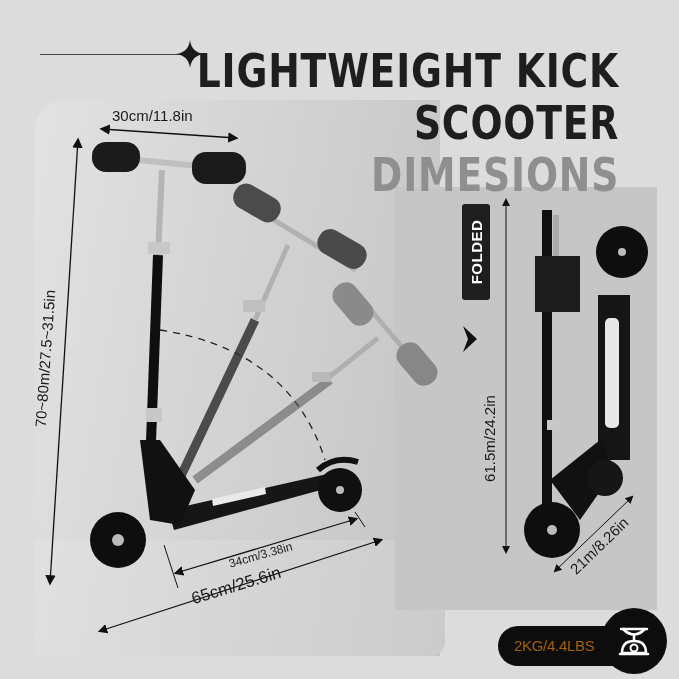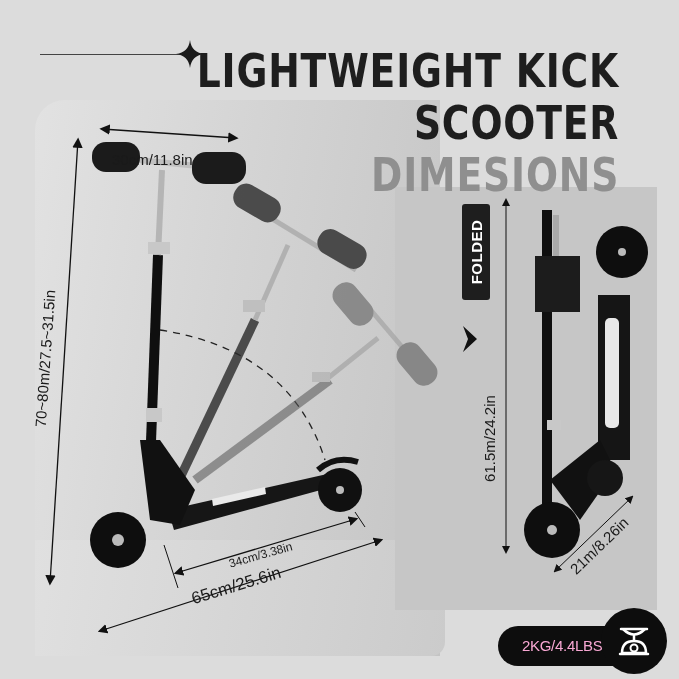--- a/index.html
+++ b/index.html
@@ -11,21 +11,21 @@
   .panel-right { position: absolute; left: 395px; top: 187px; width: 262px; height: 423px; background: #c6c6c6; }
   .title-block { position: absolute; right: 60px; top: 28px; text-align: right; line-height: 1; margin-top: 20px; }
   .title-line { display: block; font-family: "DejaVu Sans", sans-serif; font-weight: bold; font-size: 46px; letter-spacing: 1px; transform: scaleX(0.82); transform-origin: right center; color: #1e1e1e; height: 52px; }
   .title-line.grey { color: #8f8f8f; }
   .sparkle-line { position: absolute; left: 40px; top: 54px; width: 140px; height: 1px; background: #444; }
   .sparkle { position: absolute; left: 176px; top: 40px; }
   .dim-label { position: absolute; color: #1a1a1a; font-size: 15px; white-space: nowrap; }
   .folded-tag { position: absolute; left: 462px; top: 204px; width: 28px; height: 96px; background: #1e1e1e; border-radius: 3px; }
   .folded-tag span { position: absolute; left: 50%; top: 50%; transform: translate(-50%,-50%) rotate(-90deg); color: #fff; font-weight: bold; font-size: 15px; letter-spacing: 0.5px; }
   .weight-badge { position: absolute; left: 498px; top: 626px; height: 40px; width: 140px; background: #0d0d0d; border-radius: 20px 0 0 20px; }
-  .weight-badge .txt { position: absolute; left: 24px; top: 11px; color: #f9a8d4; font-size: 15px; letter-spacing: -0.3px; }
+  .weight-badge .txt { position: absolute; left: 16px; top: 11px; color: #a16207; font-size: 15px; letter-spacing: -0.3px; }
   .weight-circle { position: absolute; left: 601px; top: 608px; width: 66px; height: 66px; border-radius: 50%; background: #0d0d0d; }
   svg.layer { position: absolute; left: 0; top: 0; }
 </style>
 </head>
 <body>
 
 <div class="panel-left"></div>
 <div class="panel-left-lower"></div>
 <div class="panel-right"></div>
 
@@ -107,21 +107,21 @@
     <path d="M550 480 L600 440 L615 470 L580 520 Z" fill="#111"></path>
     <circle cx="552" cy="530" r="28" fill="#0e0e0e"></circle>
     <circle cx="552" cy="530" r="5" fill="#bbb"></circle>
     <circle cx="605" cy="478" r="18" fill="#161616"></circle>
     <rect x="547" y="420" width="14" height="10" fill="#c8c8c8"></rect>
   </g>
 
   <path d="M463 326 L477 339 L463 352 L468 339 Z" fill="#111"></path>
 </svg>
 
-<div class="dim-label" style="left:112px; top:107px; font-size:15px;margin-top:44px;">30cm/11.8in</div>
+<div class="dim-label" style="left:112px; top:107px; font-size:15px;">30cm/11.8in</div>
 <div class="dim-label" style="left:-40px; top:350px; transform:rotate(-86deg); transform-origin:center; width:170px; text-align:center; font-size:15px;">70~80m/27.5~31.5in</div>
 <div class="dim-label" style="left:228px; top:548px; transform:rotate(-16deg); font-size:12px;">34cm/3.38in</div>
 <div class="dim-label" style="left:190px; top:576px; transform:rotate(-17deg); font-size:17px;">65cm/25.6in</div>
 <div class="dim-label" style="left:434px; top:430px; transform:rotate(-90deg); width:110px; text-align:center; font-size:15px;">61.5m/24.2in</div>
 <div class="dim-label" style="left:562px; top:537px; transform:rotate(-44deg); font-size:15px;">21m/8.26in</div>
 
 <div class="folded-tag">
   <span>FOLDED</span>
 </div>
 

